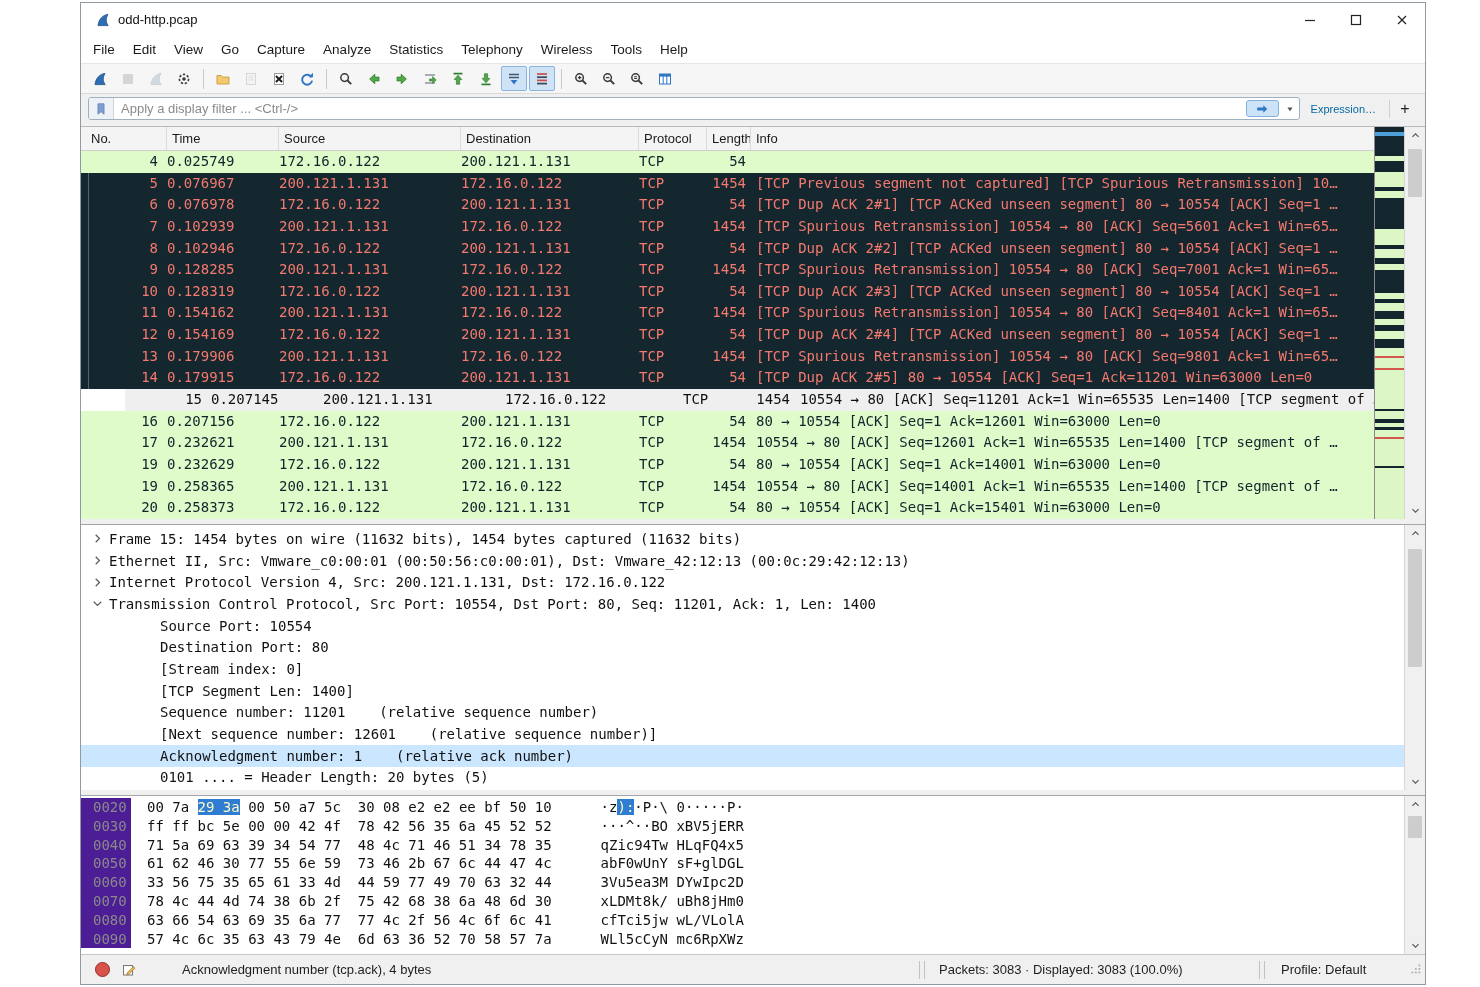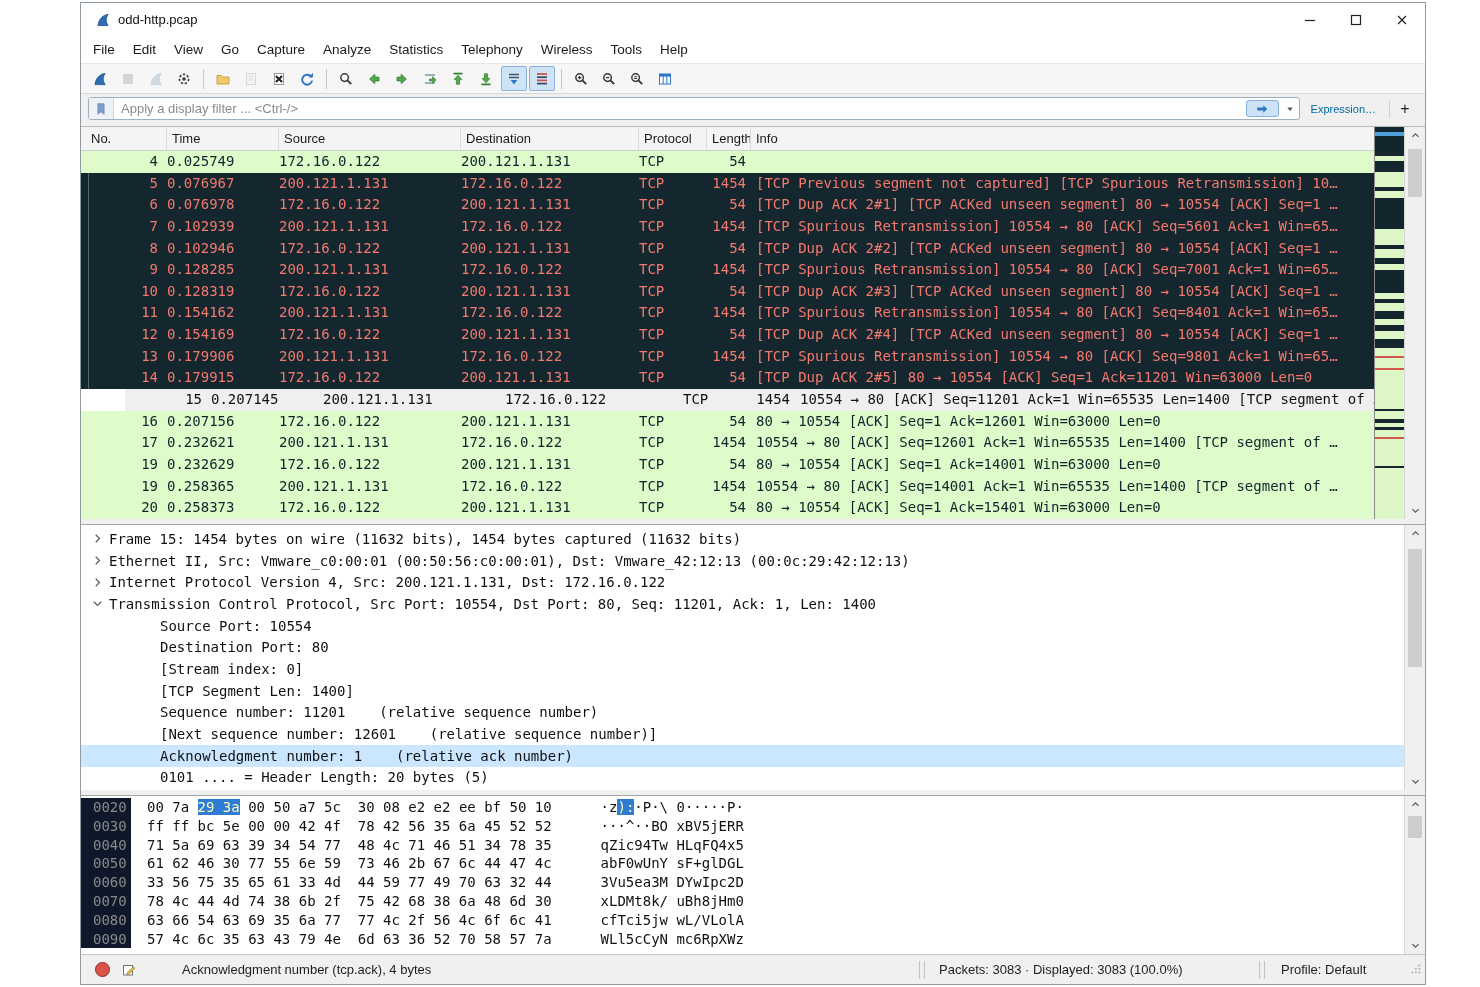--- a/index.html
+++ b/index.html
@@ -103,21 +103,21 @@
   .d-row{height:21.7px;display:flex;align-items:center;white-space:pre;overflow:hidden;}
   .d-row .chev{width:16px;margin-left:10px;flex:0 0 auto;display:flex;align-items:center;}
   .d-row .d-text{margin-left:2px;}
   .d-row.lvl1 .d-text{margin-left:53px;}
   .d-row.hl{background:#cbe6ff;}
 
   
   .hex-pane{flex:1;background:#fff;border-top:1px solid #a6a6a6;display:flex;overflow:hidden;}
   .hex-rows{flex:1;font-family:"DejaVu Sans Mono","Liberation Mono",monospace;font-size:14px;color:#111;padding-top:2px;overflow:hidden;}
   .hx-row{height:18.8px;line-height:18.8px;display:flex;white-space:pre;}
-  .hx-off{width:50px;background:#0f172a;color:#8a8a8a;padding-left:12px;flex:0 0 auto;}
+  .hx-off{width:50px;background:#4c1d95;color:#8a8a8a;padding-left:12px;flex:0 0 auto;}
   .hx-hex{margin-left:16px;flex:0 0 auto;}
   .hx-ascii{margin-left:49px;flex:0 0 auto;}
   .hx-sel{background:#2e7dd3;color:#fef9c3;}
 
   
   .statusbar{height:30px;background:#f0f0f0;border-top:1px solid #c6c6c6;display:flex;align-items:center;font-size:13px;color:#1e1e1e;flex:0 0 auto;}
   .expert-dot{width:15px;height:15px;border-radius:50%;background:#d9534a;border:1px solid #8c2f28;margin-left:14px;flex:0 0 auto;}
   .pencil{margin-left:11px;display:flex;flex:0 0 auto;}
   .sb-field{margin-left:45px;flex:1;overflow:hidden;white-space:nowrap;}
   .sb-seg-sep{width:1px;height:18px;background:#c2c2c2;margin:0 2px;flex:0 0 auto;}

